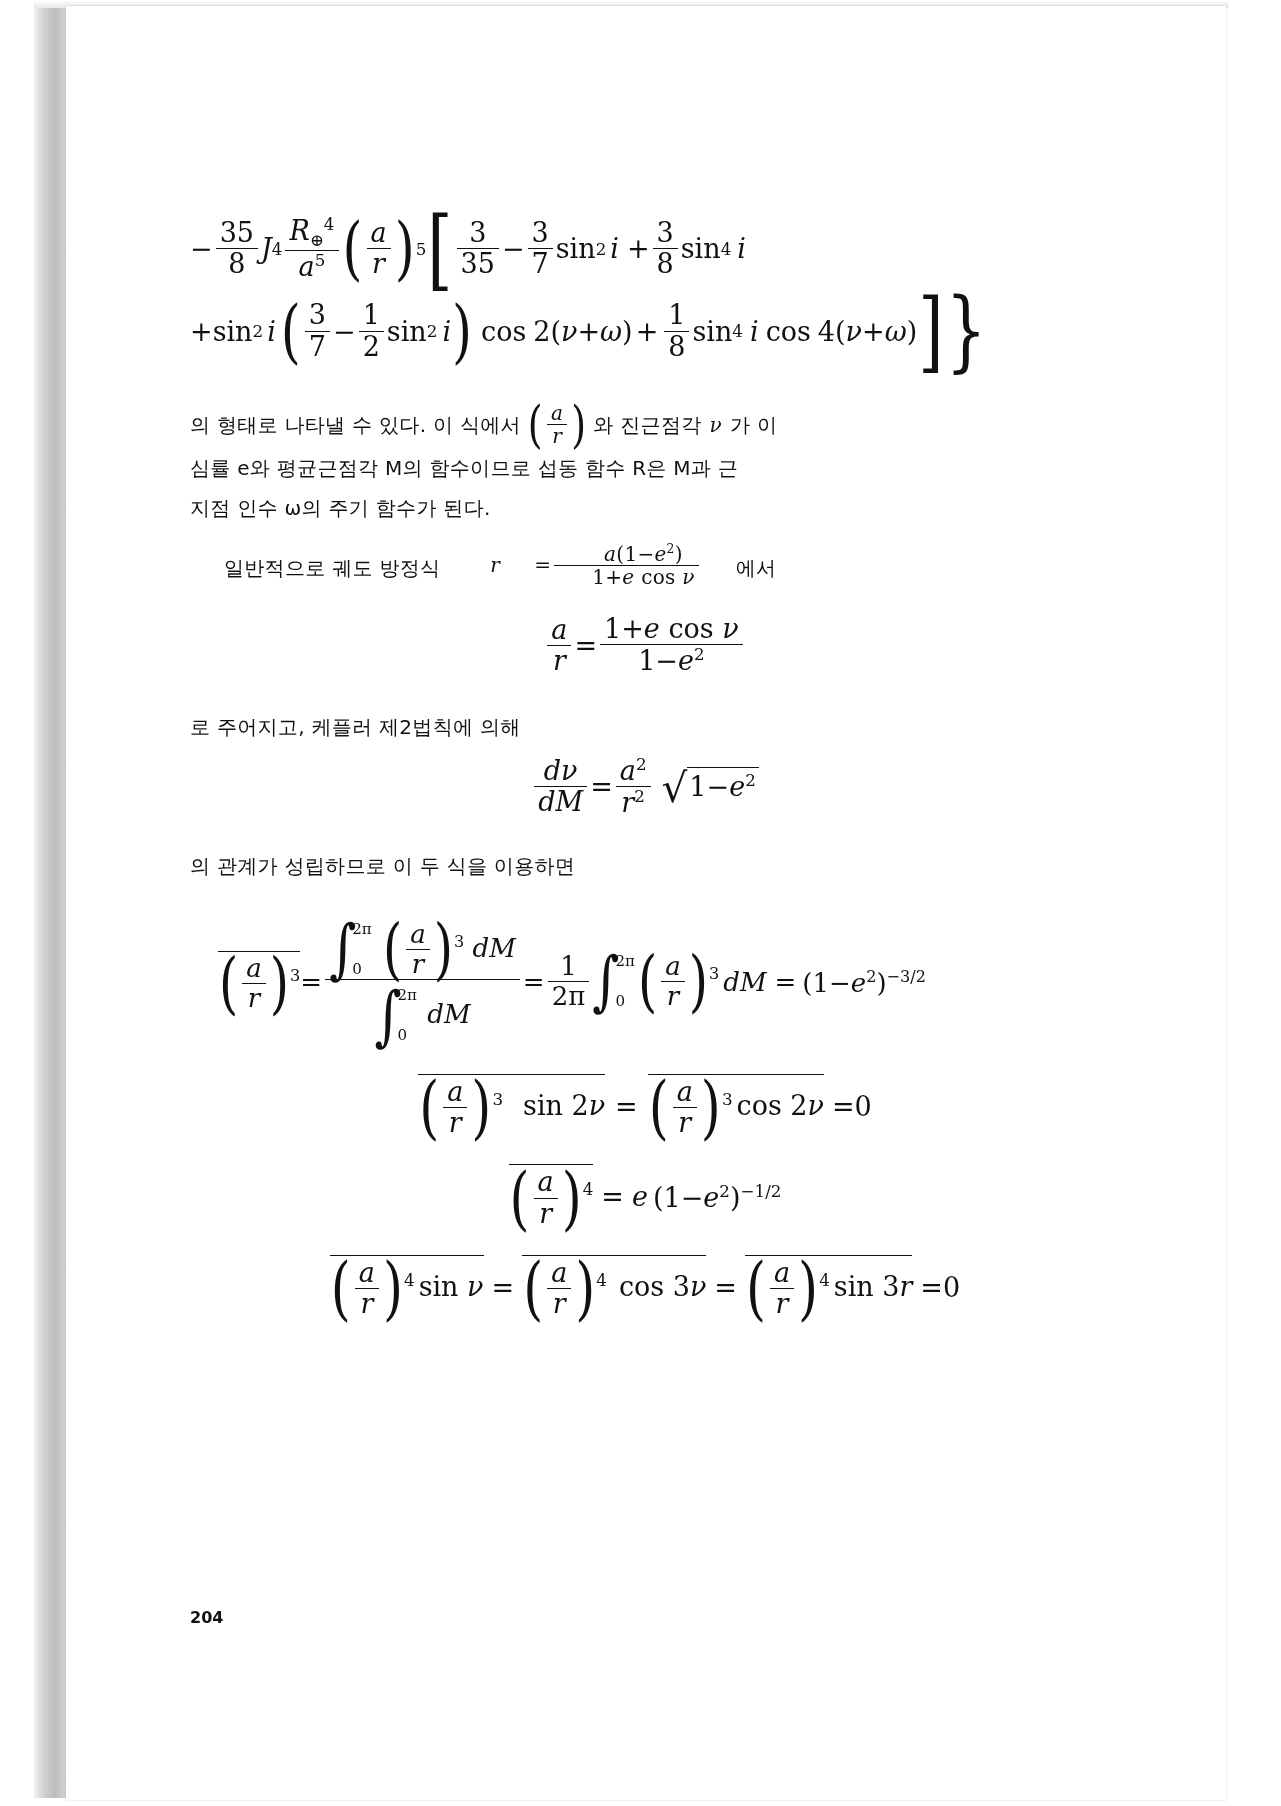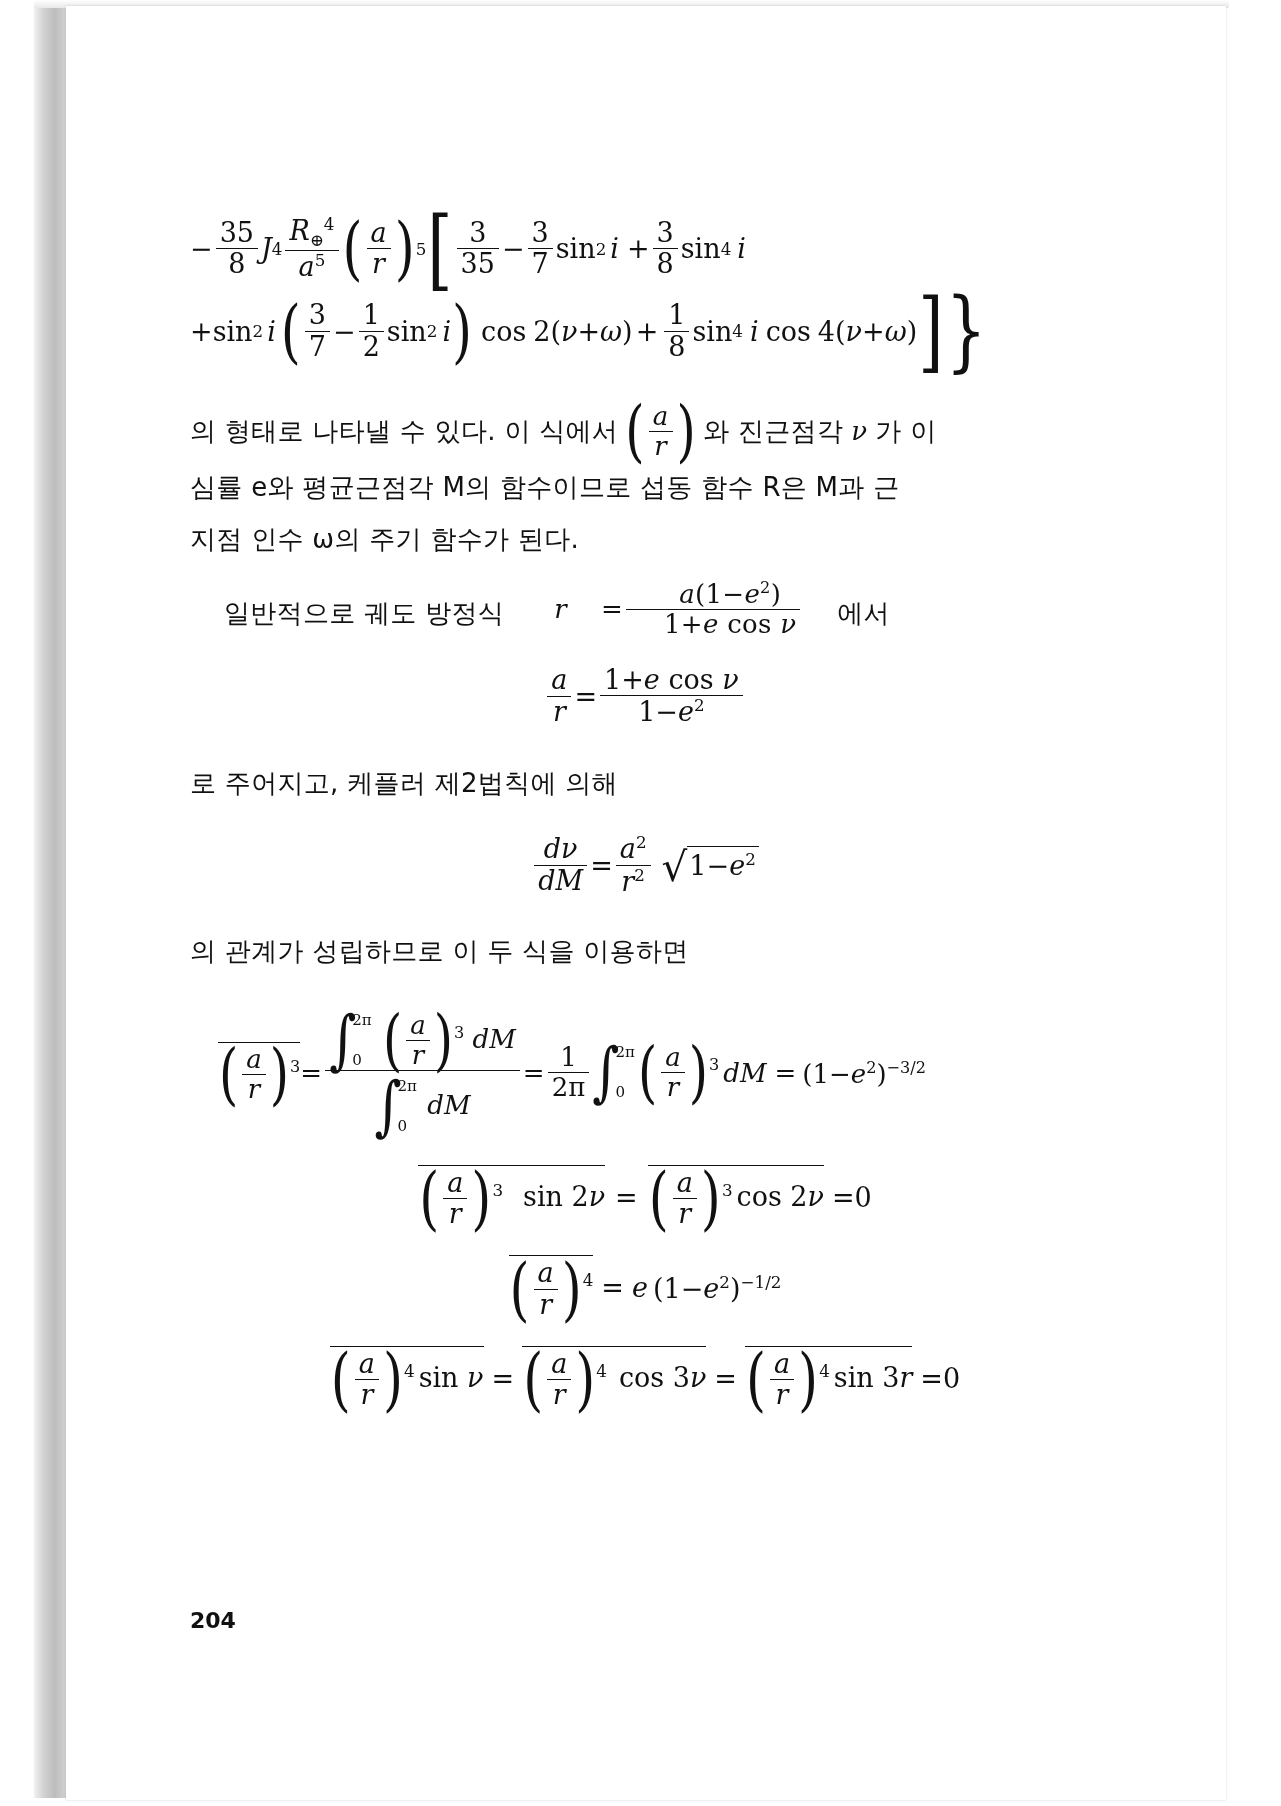--- a/index.html
+++ b/index.html
@@ -127,35 +127,35 @@
 
   .sqrt-wrap { display: inline-block; }
   .sqrt-wrap .bar {
     display: inline-block;
     border-top: 1.4px solid #111;
     padding: 2px 3px 0 2px;
   }
 
   .para {
     font-family: "DejaVu Sans", sans-serif;
-    font-size: 26px;
+    font-size: 20px;
     color: #111;
     text-align: justify;
     line-height: 2.0;
     letter-spacing: 0.3px;
   }
   .indent { text-indent: 34px; }
 
   .page-number {
     position: absolute;
     left: 190px;
     top: 1608px;
     font-family: "DejaVu Sans", sans-serif;
     font-weight: bold;
-    font-size: 22px;
+    font-size: 16px;
     color: #111;
   }
 </style>
 </head>
 <body>
 
 <div class="page-backdrop">
   <div class="page-top-edge"></div>
   <div class="spine-shadow"></div>
   <div class="page-sheet"></div>
@@ -274,21 +274,21 @@
     </span>
     <span>=</span>
     <span class="frac">
       <span class="num">1+<span class="it">e</span>&nbsp;cos&nbsp;<span class="it">ν</span></span>
       <span class="den">1−<span class="it">e</span><span class="sup">2</span></span>
     </span>
   </div>
 
   <div class="para" style="margin-top:8px;">로 주어지고, 케플러 제2법칙에 의해</div>
 
-  <div class="eq-row math centered" style="margin:24px 0 28px 0;">
+  <div class="eq-row math centered" style="margin:8px 0 28px 0;">
     <span class="frac">
       <span class="num it">dν</span>
       <span class="den it">dM</span>
     </span>
     <span>=</span>
     <span class="frac">
       <span class="num"><span class="it">a</span><span class="sup">2</span></span>
       <span class="den"><span class="it">r</span><span class="sup">2</span></span>
     </span>
     <span class="sqrt-wrap" style="margin-left:8px;text-align:right;">

